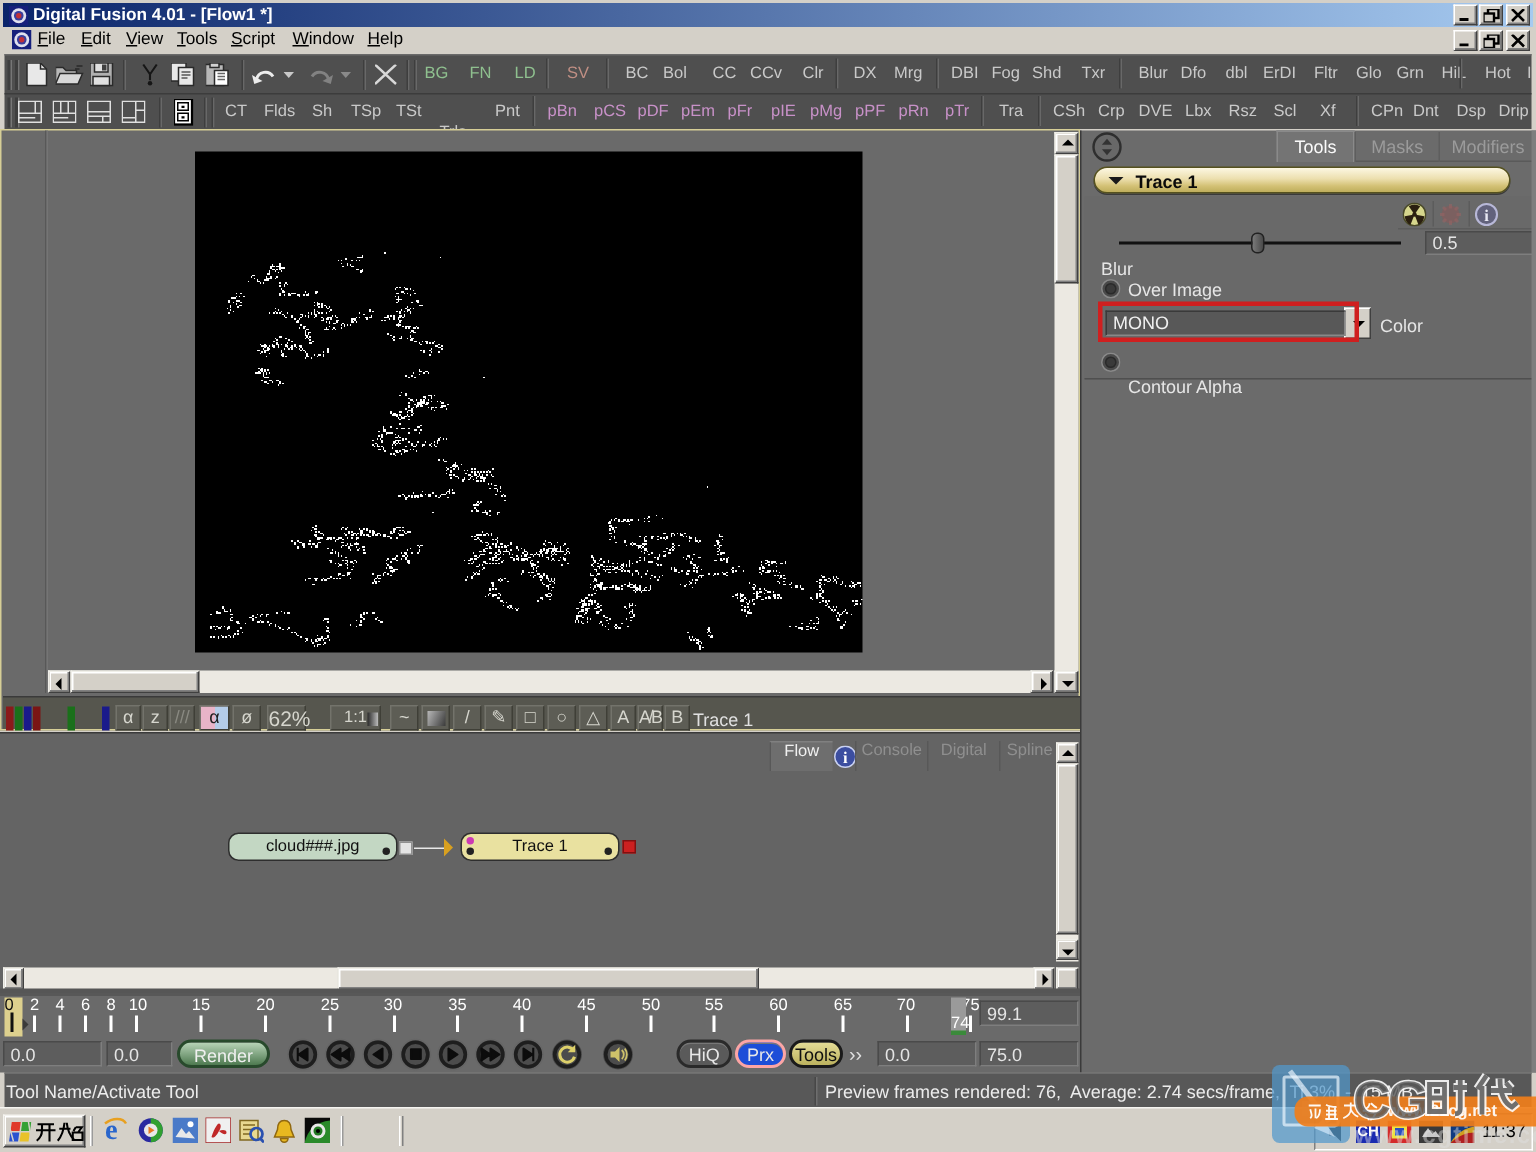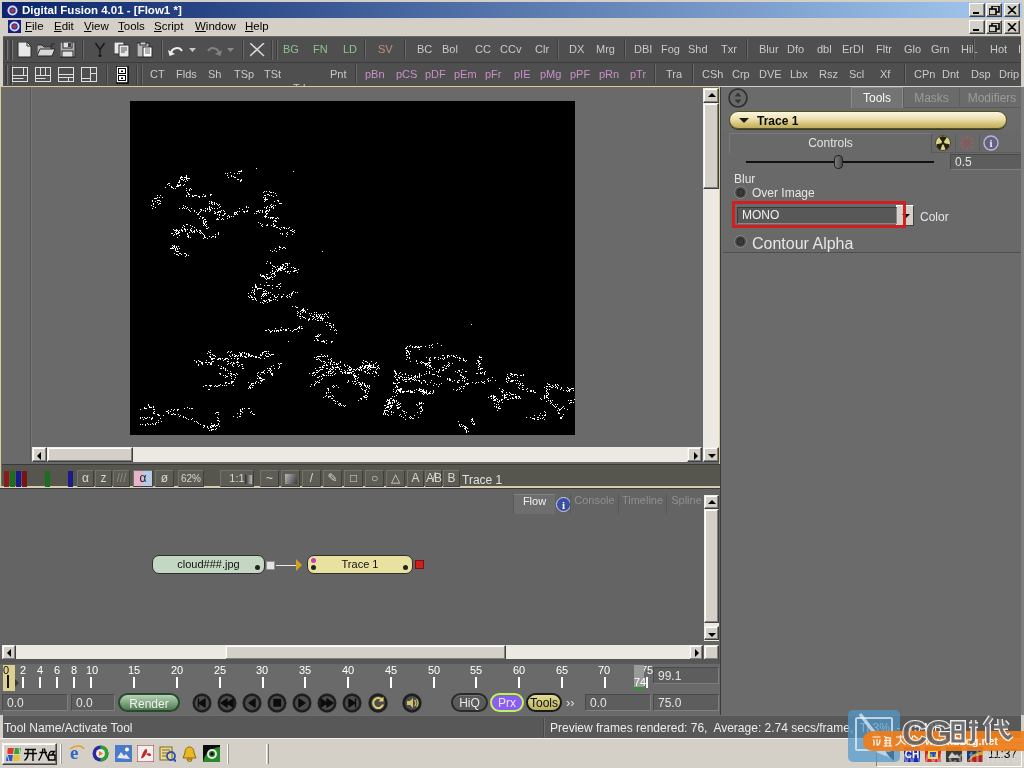--- a/index.html
+++ b/index.html
@@ -296,21 +296,21 @@
   <div class="cbar" style="left:8px;background:#1a701a"></div>
   <div class="cbar" style="left:14px;background:#1a1a8b"></div>
   <div class="cbar" style="left:20px;background:#7a1515"></div>
   <div class="cbar" style="left:43px;background:#1a701a"></div>
   <div class="cbar" style="left:66px;background:#1a1a8b"></div>
   <div class="vbtn" style="left:75px;width:17px">α</div>
   <div class="vbtn" style="left:93px;width:17px">z</div>
   <div class="vbtn" style="left:111px;width:17px;color:#8a8a82">///</div>
   <div class="vbtn" style="left:131px;width:20px;background:linear-gradient(to right,#e8b4c8 50%,#b4cce8 50%);color:#202020">α</div>
   <div class="vbtn" style="left:153px;width:19px">ø</div>
-  <div class="vbtn" style="left:176px;width:26px;font-size:10px;line-height:16px">62%</div>
+  <div class="vbtn" style="left:176px;width:26px;font-size:14px;line-height:16px">62%</div>
   <div class="vbtn" style="left:218px;width:34px;font-size:11px;line-height:15px">1:1<span class="abs" style="left:24px;top:4px;width:7px;height:9px;background:linear-gradient(to right,#2a2a2a,#bbb)"></span></div>
   <div class="vbtn" style="left:258px;width:19px">~</div>
   <div class="vbtn" style="left:279px;width:19px">
         <span class="abs" style="left:3px;top:3px;width:12px;height:10px;background:linear-gradient(115deg,#b8b8b8,#3a3a3a)"></span>
       </div>
   <div class="vbtn" style="left:300px;width:19px">/</div>
   <div class="vbtn" style="left:321px;width:19px">✎</div>
   <div class="vbtn" style="left:342px;width:19px">□</div>
   <div class="vbtn" style="left:363px;width:19px">○</div>
   <div class="vbtn" style="left:384px;width:19px">△</div>
@@ -322,21 +322,21 @@
 </div>
 
 <div class="abs" id="flow">
  <div class="abs" style="left:0;top:0;width:720px;height:1px;background:#3a3a3a"></div>
  <div class="ftab" style="left:513px;width:42px;background:#6e6e6e;color:#f0f0f0;border-top:1px solid #808080">Flow</div>
  <svg class="abs" style="left:556px;top:9px" width="15" height="15">
       <circle cx="7.5" cy="7.5" r="7" fill="#3c4ea0" stroke="#c8d0f0"></circle>
       <text x="7.5" y="11.5" font-size="11" font-weight="bold" fill="#fff" text-anchor="middle" font-family="Liberation Serif">i</text>
     </svg>
  <div class="ftab" style="left:570px;width:48px">Console</div>
- <div class="ftab" style="left:618px;width:48px">Timeline</div>
+ <div class="ftab" style="left:618px;width:48px">Digital</div>
  <div class="ftab" style="left:666px;width:40px">Spline</div>
 
  <div class="node" style="left:152px;top:67px;width:113px;background:#c3d7c3">cloud###.jpg
   <div class="abs" style="right:4px;bottom:3px;width:5px;height:5px;border-radius:50%;background:#222"></div></div>
  <div class="abs" style="left:266px;top:73px;width:9px;height:9px;background:#e4e4e4;border:1px solid #909090"></div>
  <div class="abs" style="left:276px;top:77px;width:22px;height:1px;background:#e8e8e8"></div>
  <div class="arr" style="left:296px;top:71px;border:6px solid transparent;border-left-color:#d8a020;border-right-width:0"></div>
  <div class="node" style="left:307px;top:67px;width:106px;background:#e9e1a0">Trace 1
   <div class="abs" style="left:3px;top:2px;width:5px;height:5px;border-radius:50%;background:#cc3ab4"></div>
   <div class="abs" style="left:3px;bottom:3px;width:5px;height:5px;border-radius:50%;background:#222"></div>
@@ -464,21 +464,21 @@
       <path d="M15.5 8.5a5 5 0 1 0 .5 4" fill="none" stroke="#ddd06a" stroke-width="2"></path>
       <path d="M16.5 4.5v5h-5z" fill="#ddd06a"></path>
     </svg>
 <svg class="abs" style="left:401px;top:0" width="22" height="22">
       <circle cx="11" cy="11" r="10" fill="#4c4c4c"></circle>
       <circle cx="11" cy="11" r="8.2" fill="none" stroke="#1e1e1e" stroke-width="2.4"></circle>
       <path d="M6 9v4h3l3 3V6L9 9z" fill="#cfc26a"></path>
       <path d="M13.5 8a4 4 0 0 1 0 6M15.5 7a6.5 6.5 0 0 1 0 8" fill="none" stroke="#cfc26a" stroke-width="1.2"></path>
     </svg>
 <div class="oval" style="left:451px;top:1px;width:37px;height:19px;line-height:17px;background:#5a5a5a;border:2px solid #2a2a2a;box-shadow:inset 0 1px 0 #777">HiQ</div>
-<div class="oval" style="left:490px;top:1px;width:34px;height:19px;line-height:17px;background:#8b5cf6;border:2px solid #bef264;box-shadow:inset 0 1px 0 #777">Prx</div>
+<div class="oval" style="left:490px;top:1px;width:34px;height:19px;line-height:17px;background:#1d4ed8;border:2px solid #fca5a5;box-shadow:inset 0 1px 0 #777">Prx</div>
 <div class="oval" style="left:526px;top:1px;width:36px;height:19px;line-height:17px;background:linear-gradient(to bottom,#e4dc96,#bcb25e);border:2px solid #1a1a1a;color:#101010">Tools</div>
 <span class="abs" style="left:566px;top:3px;color:#e0e0e0;font-size:13px">››</span>
 <div class="vbox" style="left:585px;top:2px;width:66px;height:17px;line-height:16px">0.0</div>
 <div class="vbox" style="left:653px;top:2px;width:66px;height:17px;line-height:16px">75.0</div>
 </div>
 
 <div class="abs" id="rpanel">
 
  <svg class="abs" style="left:7px;top:1px" width="20" height="20">
       <circle cx="10" cy="10" r="9" fill="#686868" stroke="#2e2e2e" stroke-width="1.6"></circle>
@@ -490,21 +490,20 @@
  <div class="abs" style="left:130px;top:0px;width:52px;height:21px;background:#747474;border:1px solid #8a8a8a;border-bottom:none;color:#fafafa;font-size:12px;text-align:center;line-height:20px">Tools</div>
  <div class="abs" style="left:182px;top:1px;width:56px;height:20px;color:#9b9b9b;font-size:12px;text-align:center;line-height:20px;border-left:1px solid #5e5e5e">Masks</div>
  <div class="abs" style="left:238px;top:1px;width:65px;height:20px;color:#9b9b9b;font-size:12px;text-align:center;line-height:20px;border-left:1px solid #5e5e5e">Modifiers</div>
 
  <div class="abs" style="left:8px;top:24px;width:278px;height:18px;border-radius:9px;background:linear-gradient(to bottom,#fcf7e2 0%,#ecdfae 45%,#d3c175 75%,#bfae5c 100%);border:1px solid #55511e;box-shadow:0 1px 0 #3a3a3a">
    <div class="arr" style="left:9px;top:6px;border:5px solid transparent;border-top-color:#1a1a1a;border-bottom-width:0"></div>
    <span class="abs" style="left:27px;top:2px;font-size:12px;font-weight:bold;color:#0a0a0a">Trace 1</span>
  </div>
 
  <div class="abs" style="left:2px;top:44px;width:300px;height:122px;background:#696969;border-bottom:1px solid #4f4f4f">
-  <div class="abs" style="left:6px;top:2px;width:203px;height:20px;border-left:1px solid #7a7a7a;border-top:1px solid #7a7a7a;border-right:1px solid #555;color:#e2e2e2;font-size:12px;text-align:center;line-height:19px">Controls</div>
   <div class="abs" style="left:209px;top:2px;width:91px;height:20px;border-bottom:1px solid #5c5c5c"></div>
   <svg class="abs" style="left:212px;top:4px" width="16" height="16">
         <circle cx="8" cy="8" r="7.5" fill="#d6d68c" stroke="#4a4a2a"></circle>
         <g fill="#2a1f10">
           <path d="M8 8L4.2 2.5a7 7 0 0 1 7.6 0z"></path>
           <path d="M8 8l6.5 1.2a7 7 0 0 1-3.8 5.8z"></path>
           <path d="M8 8L1.5 9.2a7 7 0 0 0 3.8 5.8z"></path>
         </g>
         <circle cx="8" cy="8" r="1.5" fill="#2a1f10"></circle>
       </svg>
@@ -536,21 +535,21 @@
         <div class="arr" style="left:5px;top:8px;border:4px solid transparent;border-top-color:#000;border-bottom-width:0"></div>
       </div>
   <div class="abs" style="left:14px;top:76px;width:160px;height:17px;background:#585858;border:1px solid #3a3a3a;border-bottom-color:#888;border-right-color:#888;color:#f0f0f0;font-size:12px;line-height:15px;padding-left:4px">MONO</div>
   <div class="abs" style="left:9px;top:70px;width:174px;height:27px;border:3px solid #cf1f1f"></div>
   <span class="abs" style="left:197px;top:79px;color:#e6e6e6;font-size:12px">Color</span>
 
   <svg class="abs" style="left:11px;top:104px" width="13" height="13">
         <circle cx="6.5" cy="6.5" r="6" fill="#4a4a4a" stroke="#8a8a8a"></circle>
         <circle cx="6.5" cy="6.5" r="3.4" fill="#3a3a3a" stroke="#2a2a2a"></circle>
       </svg>
-  <span class="abs" style="left:29px;top:104px;color:#e6e6e6;font-size:16px">Contour Alpha</span>
+  <span class="abs" style="left:29px;top:120px;color:#e6e6e6;font-size:12px">Contour Alpha</span>
  </div>
 </div>
 
 <div class="abs" style="left:1021px;top:87px;width:3px;height:628px;background:#7e7e7e"></div>
 
 <div class="abs" id="status">
  <span class="abs" style="left:1px;top:5px">Tool Name/Activate Tool</span>
  <div class="abs" style="left:540px;top:2px;width:1px;height:19px;background:#474747"></div>
  <div class="abs" style="left:541px;top:2px;width:1px;height:19px;background:#6e6e6e"></div>
  <span class="abs" style="left:547px;top:5px">Preview frames rendered: 76,&nbsp; Average: 2.74 secs/frame,&nbsp; Ti 3% &nbsp;-&nbsp; 15 MB</span>

